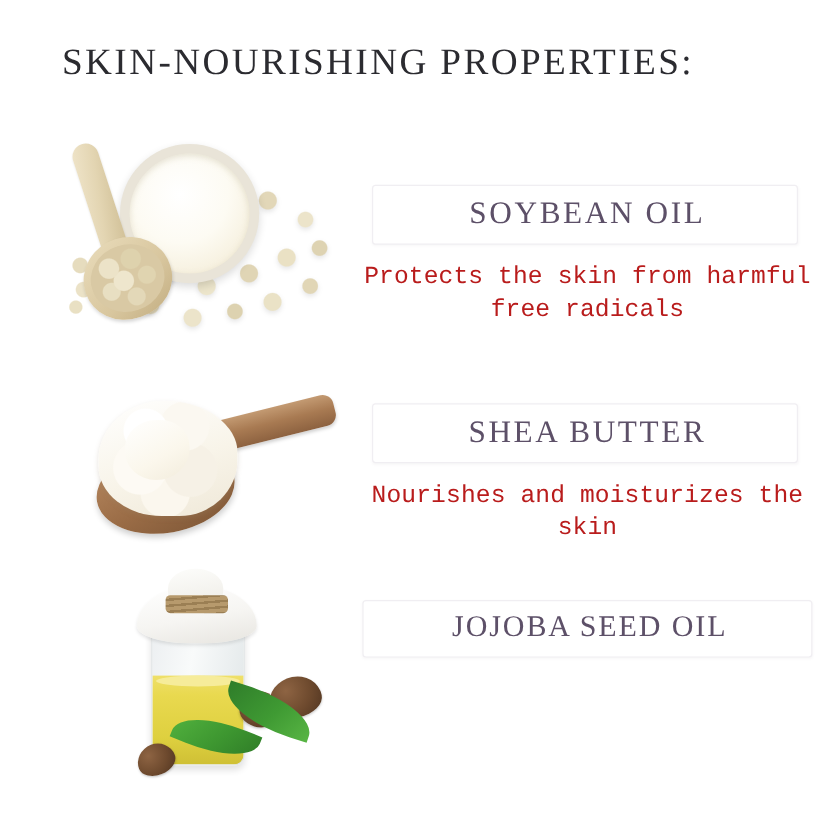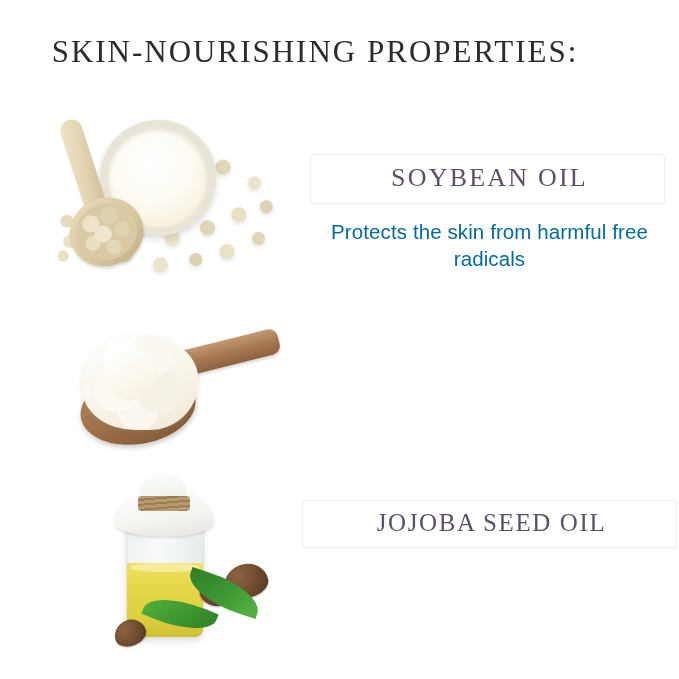--- a/index.html
+++ b/index.html
@@ -73,26 +73,26 @@
     font-weight: 400;
     letter-spacing: 2.2px;
     color: #5d5068;
     white-space: nowrap;
   }
 
   .ingredient-desc {
     display: block;
     margin-top: 14px;
     text-align: center;
-    font-family: Liberation Sans, sans-serif;
+    font-family: Liberation Mono, monospace;
     font-size: 20.5px;
     font-weight: 400;
     line-height: 1.32;
     letter-spacing: 0.1px;
-    color: #0369a1;
+    color: #b91c1c;
   }
 
   .row-1 .copy { padding-top: 54px; }
   .row-2 .copy { padding-top: 24px; }
   .row-3 .copy { padding-top: 38px; }
 
   .row-1 .ingredient-name { font-size: 26px; }
   .row-2 .ingredient-name { font-size: 26px; }
   .row-3 .ingredient-name { font-size: 25px; letter-spacing: 1.6px; margin-left: 2px; margin-right: 2px; }
 
@@ -348,20 +348,24 @@
 <section class="row row-2">
 
   <div class="media">
     <div class="art-shea">
       <div class="shea-handle"></div>
       <div class="shea-bowl"></div>
       <div class="shea-butter"></div>
     </div>
   </div>
 
+  <div class="copy">
+    <span class="ingredient-name">SHEA BUTTER</span>
+    <span class="ingredient-desc">Nourishes and moisturizes the skin</span>
+  </div>
 
 </section>
 
 <section class="row row-3">
 
   <div class="media">
     <div class="art-joj">
       <div class="joj-bottle">
         <div class="joj-oil"></div>
       </div>

